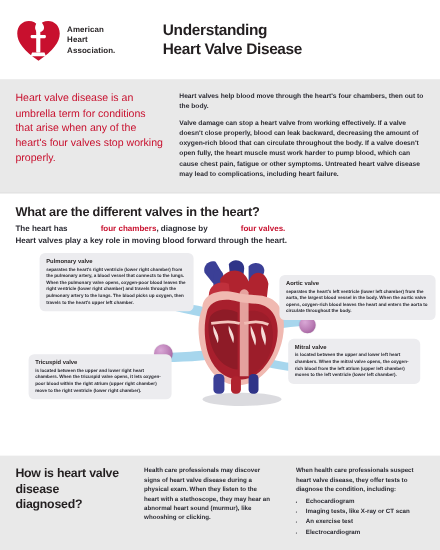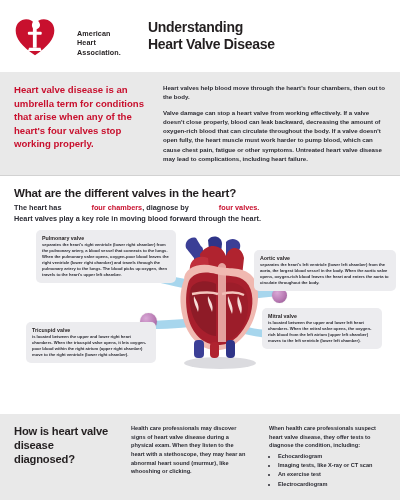--- a/index.html
+++ b/index.html
@@ -9,42 +9,42 @@
     background: #ffffff;
     overflow: hidden;
   }
   .page { position: relative; width: 400px; height: 500px; background:#fff; }
 
   
   .header {
     height: 72px; background:#fff;
     display:flex; align-items:center; padding: 0 14px;
   }
-  .logo-wrap { display:flex; align-items:flex-end; gap:21px; width:128px; flex:none; }
+  .logo-wrap { display:flex; align-items:center; gap:5px; width:128px; flex:none; }
   .logo-mark { width:42px; height:42px; flex:none; }
   .logo-text {
     font-size:7.2px; font-weight:bold; line-height:1.32; color:#231f20;
     letter-spacing:.1px;
   }
   .title-block {
     flex:1; text-align:left; padding-left:6px;
   }
   .title-block .t-line {
     font-size:14px; font-weight:bold; color:#231f20;
     line-height:1.18; letter-spacing:-.3px;
   }
 
   
   .band-gray { background:#e9e9e9; }
   .intro {
     display:flex; padding:11px 14px 12px 14px; gap:14px;
   }
   .intro-left {
     width:135px; flex:none;
-    color:#c8102e; font-size:9.6px; font-weight:bold; line-height:1.42;
+    color:#c8102e; font-size:9.6px; font-weight:normal; line-height:1.42;
   }
   .intro-right { flex:1; }
   .intro-right p {
     font-size:6.1px; font-weight:bold; color:#2b2b33; line-height:1.52;
   }
   .intro-right p + p { margin-top:6px; }
 
   
   .valves-sec { position:relative; background:#fff; padding:10px 14px 6px 14px; }
   .sec-h {

